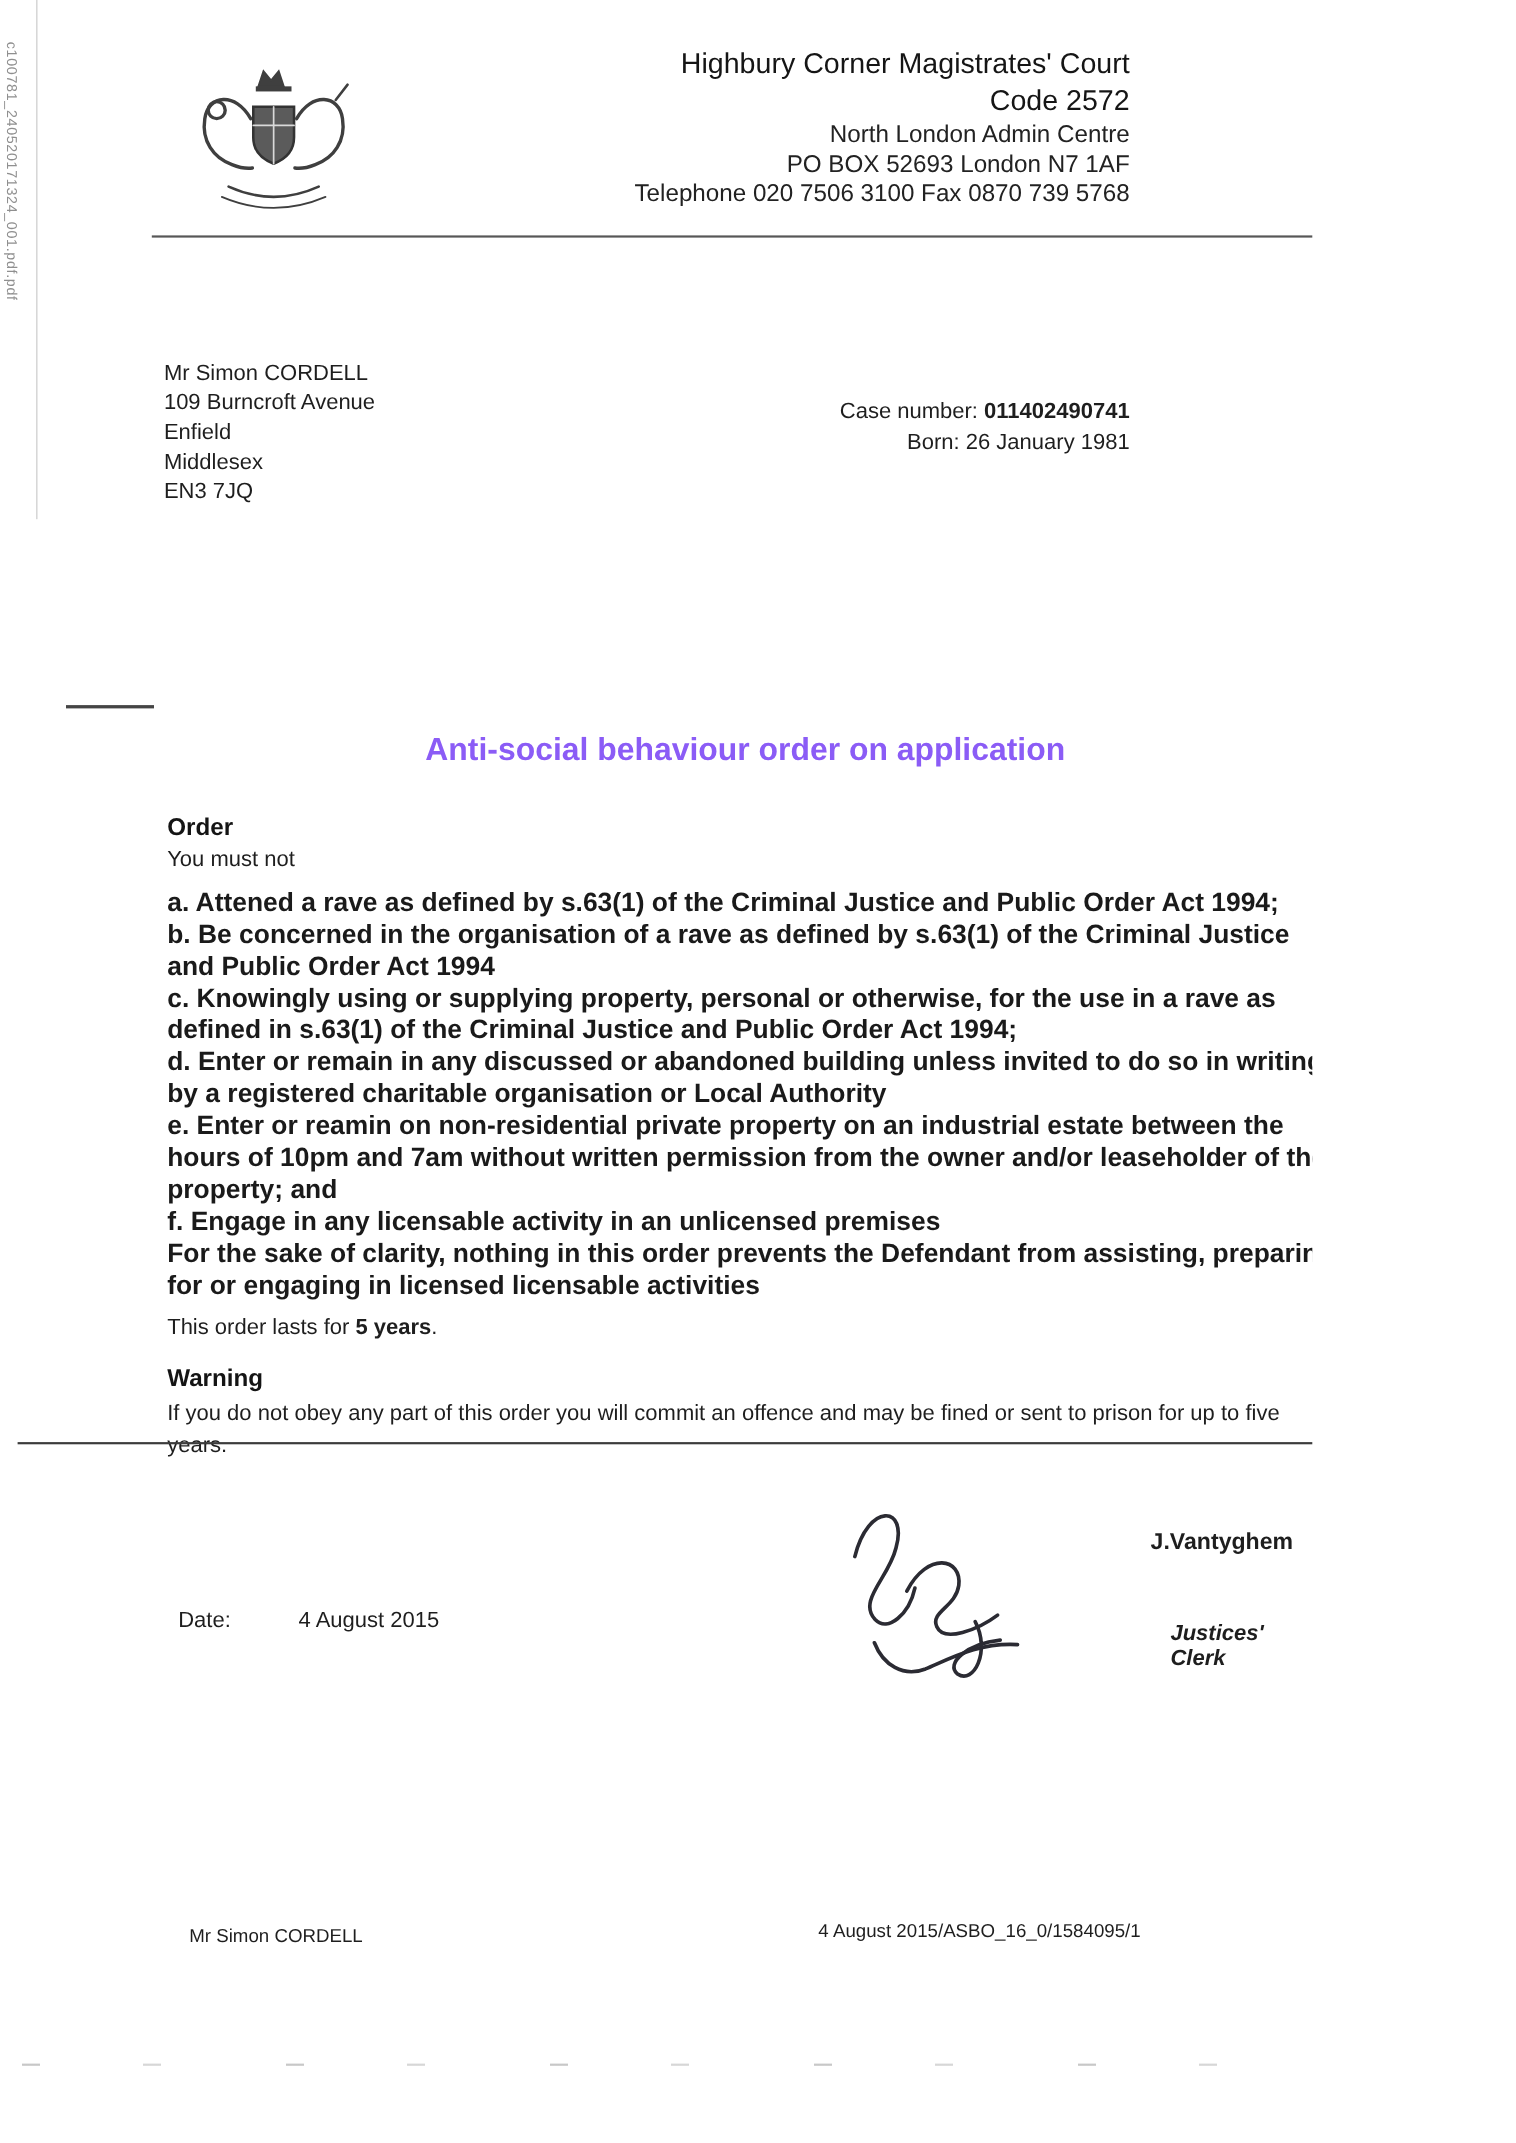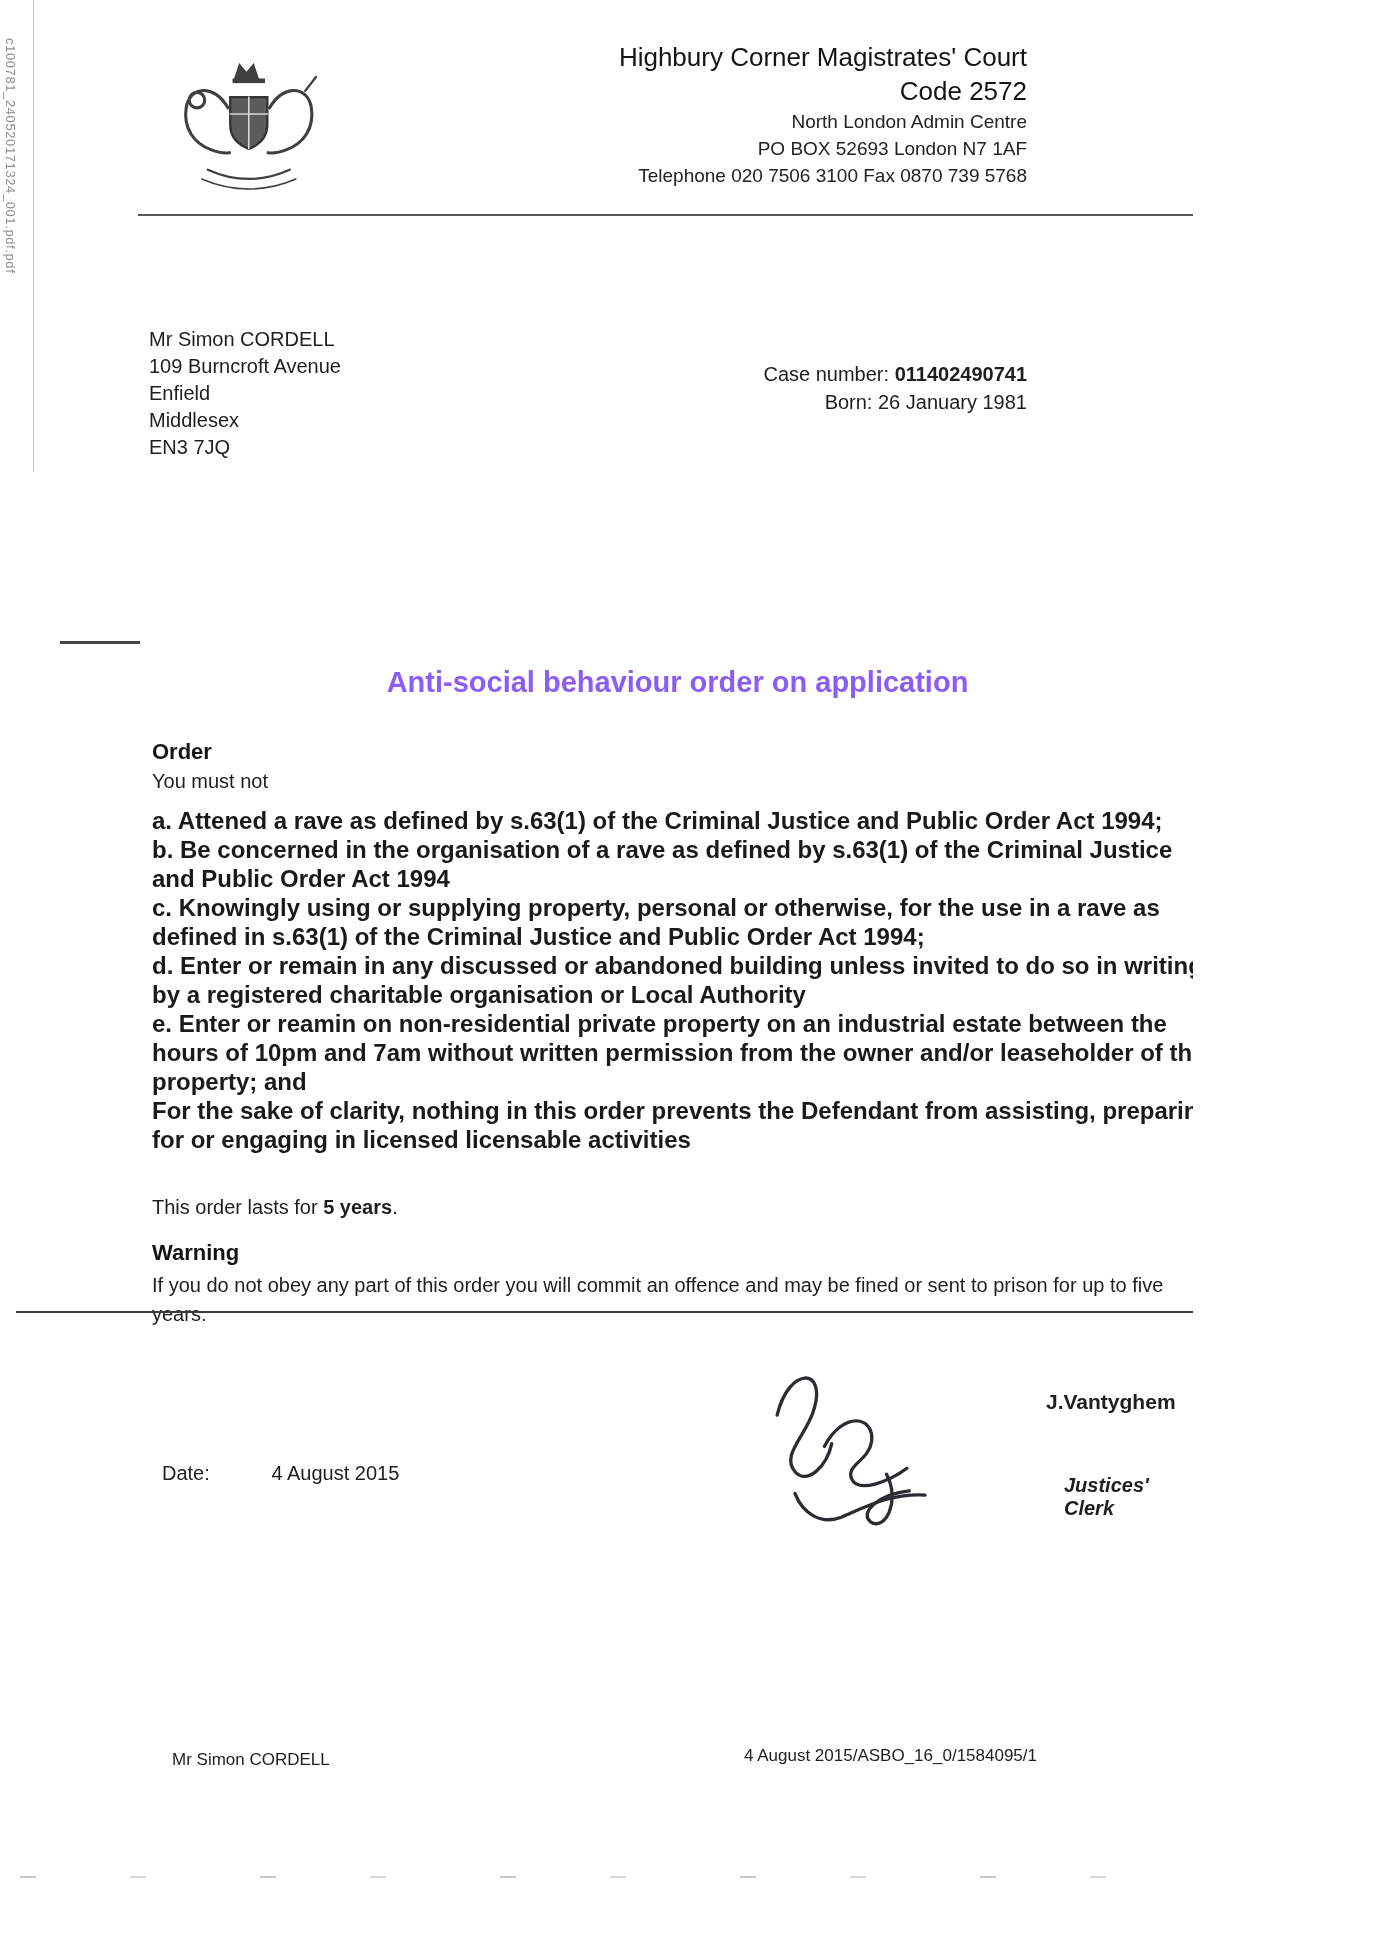--- a/index.html
+++ b/index.html
@@ -27,21 +27,21 @@
   .vline { left:33px; top:0; width:1px; height:472px; background:#c6c6c6; }
   .scan-dashes {
     left:20px; top:1876px; width:1330px; height:2px; opacity:.55;
     background:repeating-linear-gradient(90deg,#9a9a9a 0 16px,transparent 16px 110px,#b5b5b5 110px 126px,transparent 126px 240px);
   }
 
   
   .crest { left:163px; top:52px; width:170px; height:155px; }
   .header-block { top:40px; right:166px; text-align:right; }
   .court-name, .court-code { font-size:26px; line-height:34px; color:#151515; }
-  .header-small { font-size:19px; line-height:27px; color:#222; }
+  .header-small { font-size:22px; line-height:27px; color:#222; }
   .header-rule { left:138px; top:214px; width:1072px; height:2px; background:#575757; }
 
   
   .recipient { left:149px; top:326px; font-size:20px; line-height:27px; }
   .case-info { right:166px; top:360px; text-align:right; font-size:20px; line-height:28px; }
   .case-info strong { font-weight:700; }
 
   
   .dash-mark { left:60px; top:641px; width:80px; height:3px; background:#454545; }
   .title { left:140px; top:666px; width:1075px; text-align:center;
@@ -133,20 +133,21 @@
 
   <h2 class="abs section-heading order-heading">Order</h2>
   <div class="abs order-intro">You must not</div>
 
   <div class="abs order-items">
     <p>a. Attened a rave as defined by s.63(1) of the Criminal Justice and Public Order Act 1994;</p>
     <p>b. Be concerned in the organisation of a rave as defined by s.63(1) of the Criminal Justice and Public Order Act 1994</p>
     <p>c. Knowingly using or supplying property, personal or otherwise, for the use in a rave as defined in s.63(1) of the Criminal Justice and Public Order Act 1994;</p>
     <p>d. Enter or remain in any discussed or abandoned building unless invited to do so in writing by a registered charitable organisation or Local Authority</p>
     <p>e. Enter or reamin on non-residential private property on an industrial estate between the hours of 10pm and 7am without written permission from the owner and/or leaseholder of the property; and</p>
+    <p>f. Engage in any licensable activity in an unlicensed premises</p>
     <p>For the sake of clarity, nothing in this order prevents the Defendant from assisting, preparing for or engaging in licensed licensable activities</p>
   </div>
 
   <div class="abs order-duration">
     <span>This order lasts for</span>
     <strong>5 years</strong><span>.</span>
   </div>
 
   <h2 class="abs section-heading warning-heading">Warning</h2>
   <div class="abs warning-text">If you do not obey any part of this order you will commit an offence and may be fined or sent to prison for up to five years.</div>

